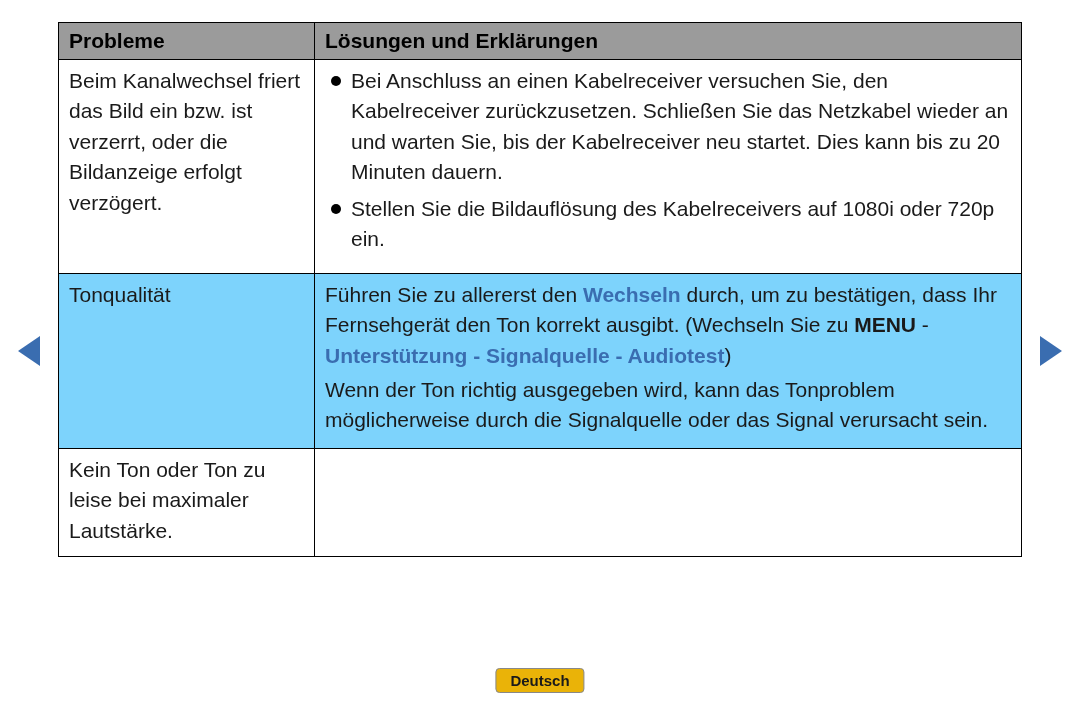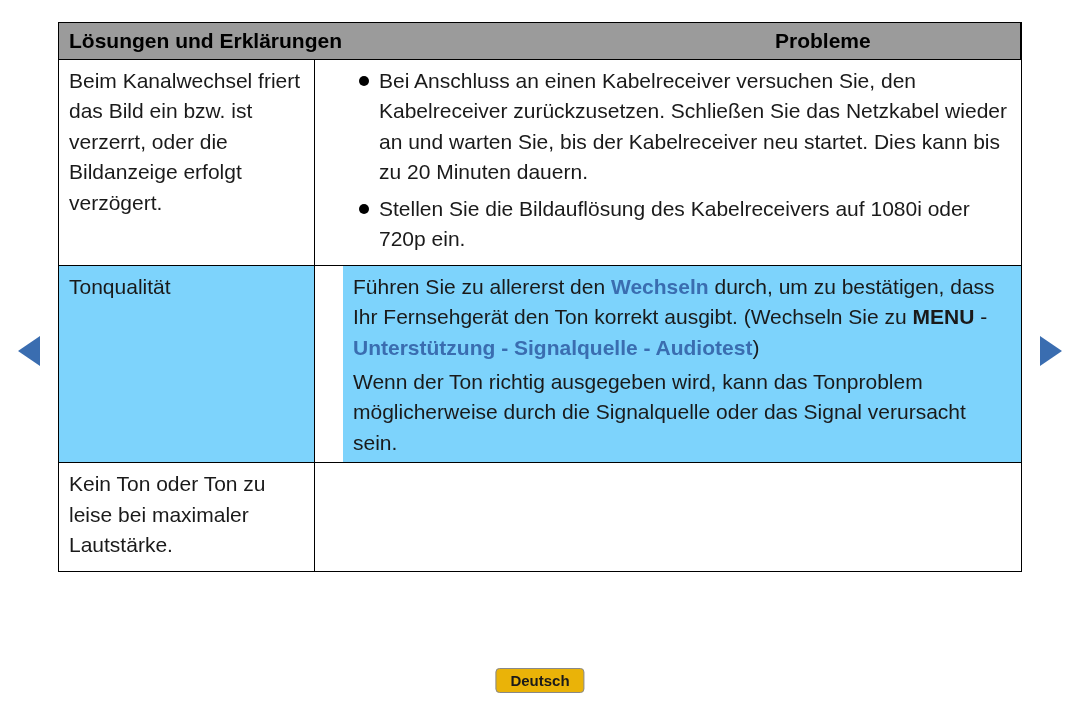--- a/index.html
+++ b/index.html
@@ -30,31 +30,30 @@
       color: #000;
     }
     .th1 { width: 256px; border-right: 1px solid #000; }
     .th2 { flex: 1; }
     .tbody-row {
       display: flex;
       border-bottom: 1px solid #000;
       font-size: 21px;
       color: #1a1a1a;
       line-height: 1.45;
-      gap: 28px;
     }
     .tbody-row:last-child { border-bottom: none; flex-direction: column; }
     .td1 {
       width: 256px;
       border-right: 1px solid #000;
       padding: 6px 10px 10px 10px;
     }
     .td2 {
       flex: 1;
-      padding: 6px 10px 4px 10px;
+      padding: 6px 10px 12px 10px;
     }
     .row-sound .td1, .row-sound .td2 { background: #7dd3fc; }
     ul.bullets { list-style: none; padding-left: 0; }
     ul.bullets li { position: relative; padding-left: 26px; margin-bottom: 6px; }
     ul.bullets li::before {
       content: "";
       position: absolute;
       left: 6px;
       top: 10px;
       width: 10px;
@@ -89,22 +88,22 @@
     }
   </style>
 </head>
 <body>
 
 <div class="nav-left"></div>
 <div class="nav-right"></div>
 
 <div class="table-wrap">
   <div class="thead-row">
+    <div class="th th1">Probleme</div>
     <div class="th th2">Lösungen und Erklärungen</div>
-    <div class="th th1">Probleme</div>
   </div>
 
   <div class="tbody-row">
     <div class="td1">Beim Kanalwechsel friert das Bild ein bzw. ist verzerrt, oder die Bildanzeige erfolgt verzögert.</div>
     <div class="td2">
       <ul class="bullets">
         <li>Bei Anschluss an einen Kabelreceiver versuchen Sie, den Kabelreceiver zurückzusetzen. Schließen Sie das Netzkabel wieder an und warten Sie, bis der Kabelreceiver neu startet. Dies kann bis zu 20 Minuten dauern.</li>
         <li>Stellen Sie die Bildauflösung des Kabelreceivers auf 1080i oder 720p ein.</li>
       </ul>
     </div>

